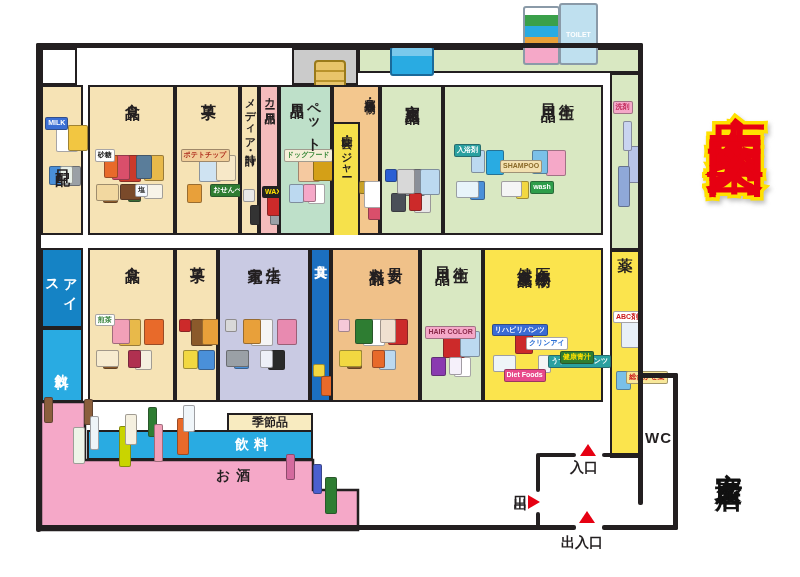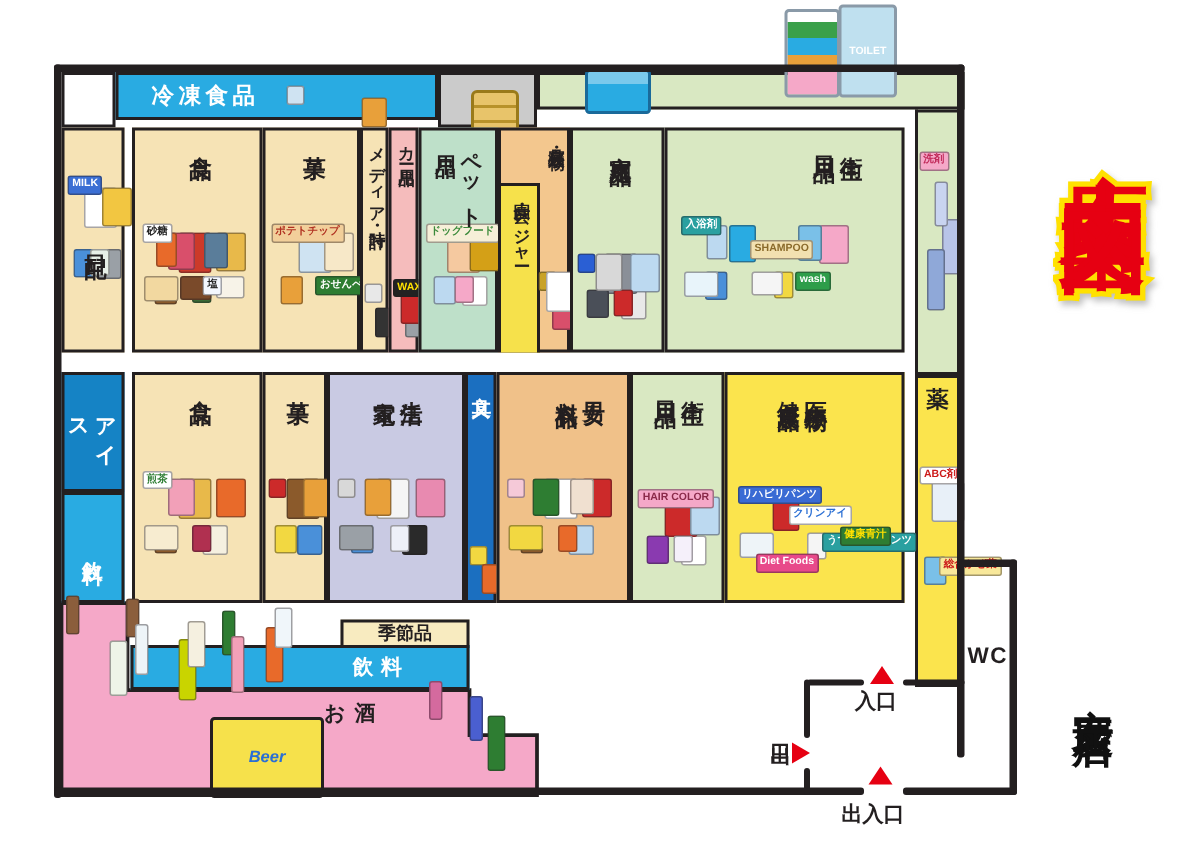--- a/index.html
+++ b/index.html
@@ -49,27 +49,20 @@
   <div class="wall" style="left:602px;top:525px;width:76px;height:5px;"></div>
   <div class="wall" style="left:638px;top:373px;width:40px;height:5px;"></div>
   <div class="wall" style="left:673px;top:373px;width:5px;height:157px;"></div>
   <div class="wall" style="left:538px;top:453px;width:38px;height:4px;"></div>
   <div class="wall" style="left:602px;top:453px;width:41px;height:4px;"></div>
   <div class="wall" style="left:536px;top:453px;width:4px;height:39px;"></div>
   <div class="wall" style="left:536px;top:512px;width:4px;height:18px;"></div>
 
   <div class="cell" style="left:41px;top:48px;width:36px;height:37px;background:#fff;"></div>
 
-  <div class="cell" style="left: 77px; top: 48px; width: 215px; height: 32px; background-color: rgb(41, 171, 226);">
-    <span class="bandlabel white" style="left:22px;font-size:15px;letter-spacing:3px;">冷凍食品</span>
-    <div class="items" style="left:52%;right:3%;top:8%;bottom:8%;">
-        <span class="item" style="left: 2%; top: 22%; width: 12px; height: 13px; background: rgb(207, 227, 242);"></span>
-        <span class="item" style="left: 55%; top: 53%; width: 17px; height: 20px; background: rgb(232, 160, 58);"></span>
-      </div>
-  </div>
 
   <div class="cell" style="left: 292px; top: 48px; width: 66px; height: 37px; background-color: rgb(203, 203, 203);">
     <div class="abs" style="left:20px;top:10px;width:28px;height:44px;background:repeating-linear-gradient(to bottom,#E8C46A 0 8px,#b8922a 8px 10px);border:2px solid #9a7a1a;border-radius:4px;z-index:3;"></div>
   </div>
 
   <div class="cell" style="left: 358px; top: 48px; width: 285px; height: 25px; background-color: rgb(217, 232, 194);">
     <div class="abs" style="left:30px;top:-4px;width:40px;height:26px;background:linear-gradient(#7ac9ec 0 8px,#29ABE2 8px);border:2px solid #1a6a9a;border-radius:3px;z-index:3;"></div>
     <div class="abs" style="left:163px;top:-44px;width:33px;height:55px;background:linear-gradient(#ffffff 0 12%,#3aa04a 12% 32%,#29ABE2 32% 52%,#e8a03a 52% 72%,#f5a8c8 72% 100%);border:2px solid #8a9aa8;border-radius:3px;z-index:3;"></div>
     <div class="abs" style="left:199px;top:-47px;width:35px;height:58px;background:#bfe0ef;border:2px solid #8a9aa8;border-radius:3px;z-index:3;display:flex;align-items:center;justify-content:center;">
       <span style="font-size:7px;font-weight:bold;color:#fff;">TOILET</span>
@@ -345,23 +338,20 @@
   <div class="abs" style="left:84px;top:392px;width:152px;height:66px;z-index:3;">
       <span class="item" style="left: 0%; top: 10%; width: 9px; height: 26px; background: rgb(139, 94, 60);"></span>
       <span class="item" style="left: 61%; top: 39%; width: 12px; height: 37px; background: rgb(232, 106, 42);"></span>
       <span class="item" style="left: 42%; top: 23%; width: 9px; height: 30px; background: rgb(46, 125, 50);"></span>
       <span class="item" style="left: 23%; top: 52%; width: 12px; height: 41px; background: rgb(201, 212, 0);"></span>
       <span class="item" style="left: 4%; top: 36%; width: 9px; height: 34px; background: rgb(238, 244, 248);"></span>
       <span class="item" style="left: 65%; top: 20%; width: 12px; height: 27px; background: rgb(240, 246, 250);"></span>
       <span class="item" style="left: 46%; top: 49%; width: 9px; height: 38px; background: rgb(242, 160, 184);"></span>
       <span class="item" style="left: 27%; top: 33%; width: 12px; height: 31px; background: rgb(245, 240, 224);"></span>
     </div>
-  <div class="abs" style="left:140px;top:478px;width:72px;height:50px;background:#F6E14B;border:2px solid #231F20;border-radius:3px;z-index:3;display:flex;align-items:center;justify-content:center;">
-    <span style="font-size:11px;font-weight:bold;font-style:italic;color:#2a6fd4;">Beer</span>
-  </div>
   <div class="abs" style="left:286px;top:446px;width:64px;height:80px;z-index:3;">
       <span class="item" style="left: 0%; top: 10%; width: 9px; height: 26px; background: rgb(212, 106, 158);"></span>
       <span class="item" style="left: 61%; top: 39%; width: 12px; height: 37px; background: rgb(46, 125, 50);"></span>
       <span class="item" style="left: 42%; top: 23%; width: 9px; height: 30px; background: rgb(74, 95, 208);"></span>
     </div>
   <div class="abs" style="left:44px;top:386px;width:48px;height:106px;z-index:3;">
       <span class="item" style="left: 0%; top: 10%; width: 9px; height: 26px; background: rgb(139, 94, 60);"></span>
       <span class="item" style="left: 61%; top: 39%; width: 12px; height: 37px; background: rgb(238, 244, 232);"></span>
     </div>
 

